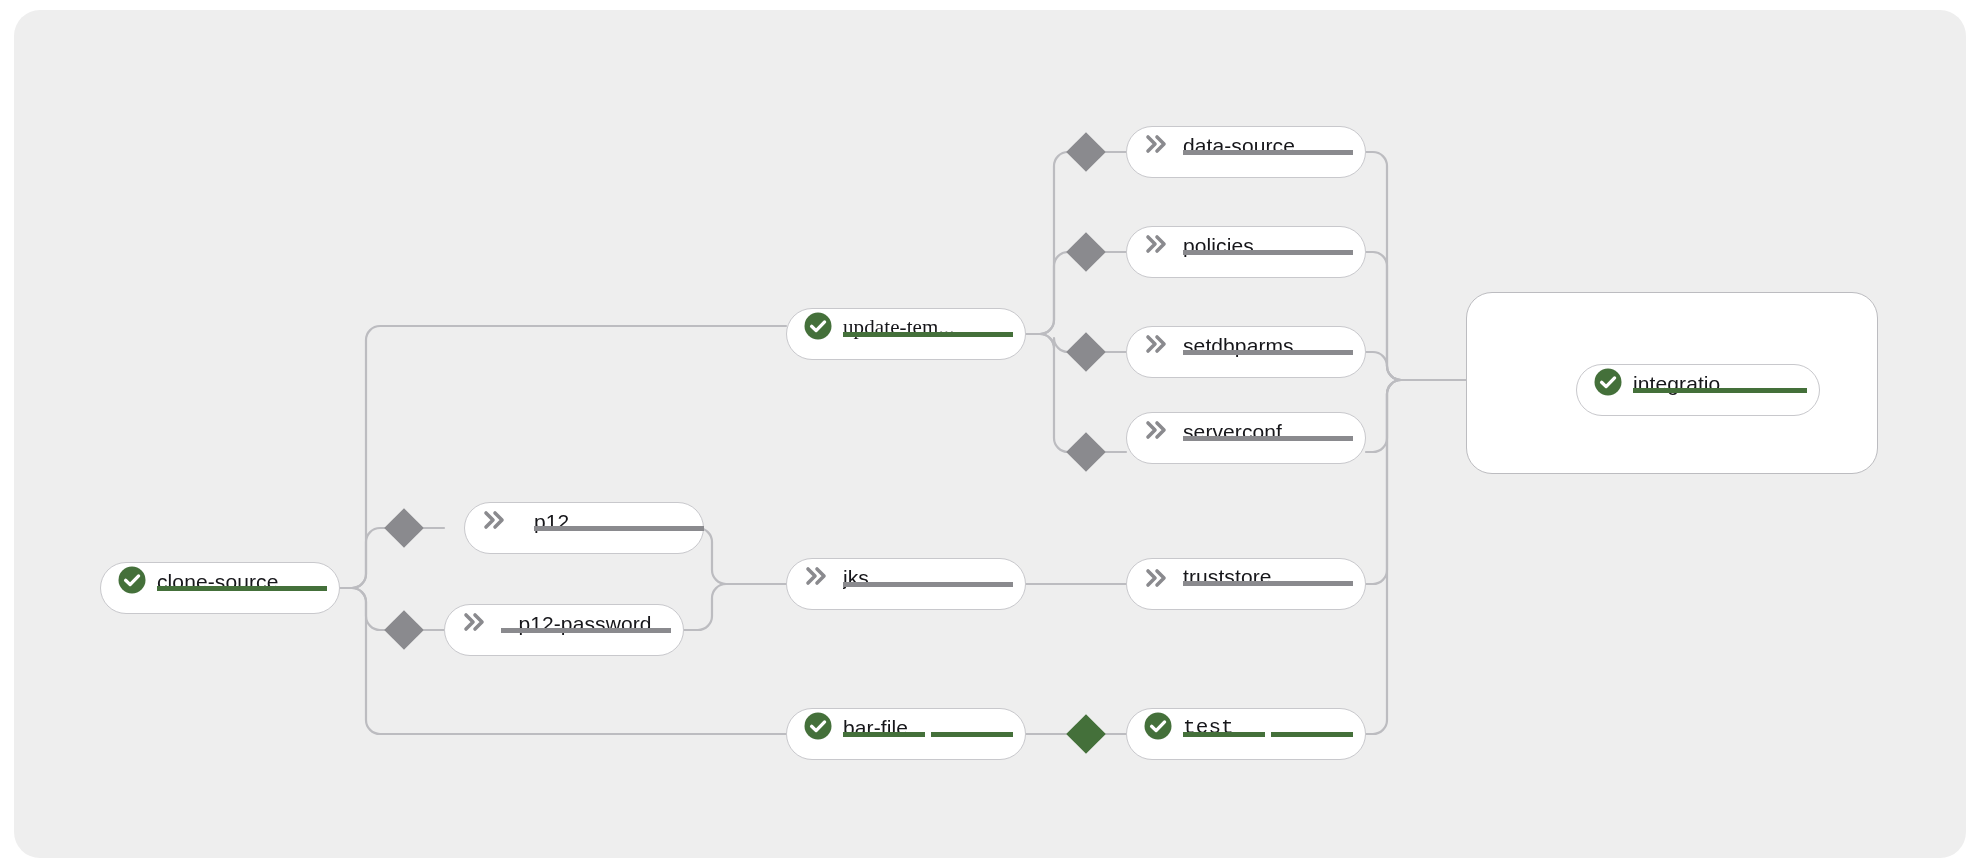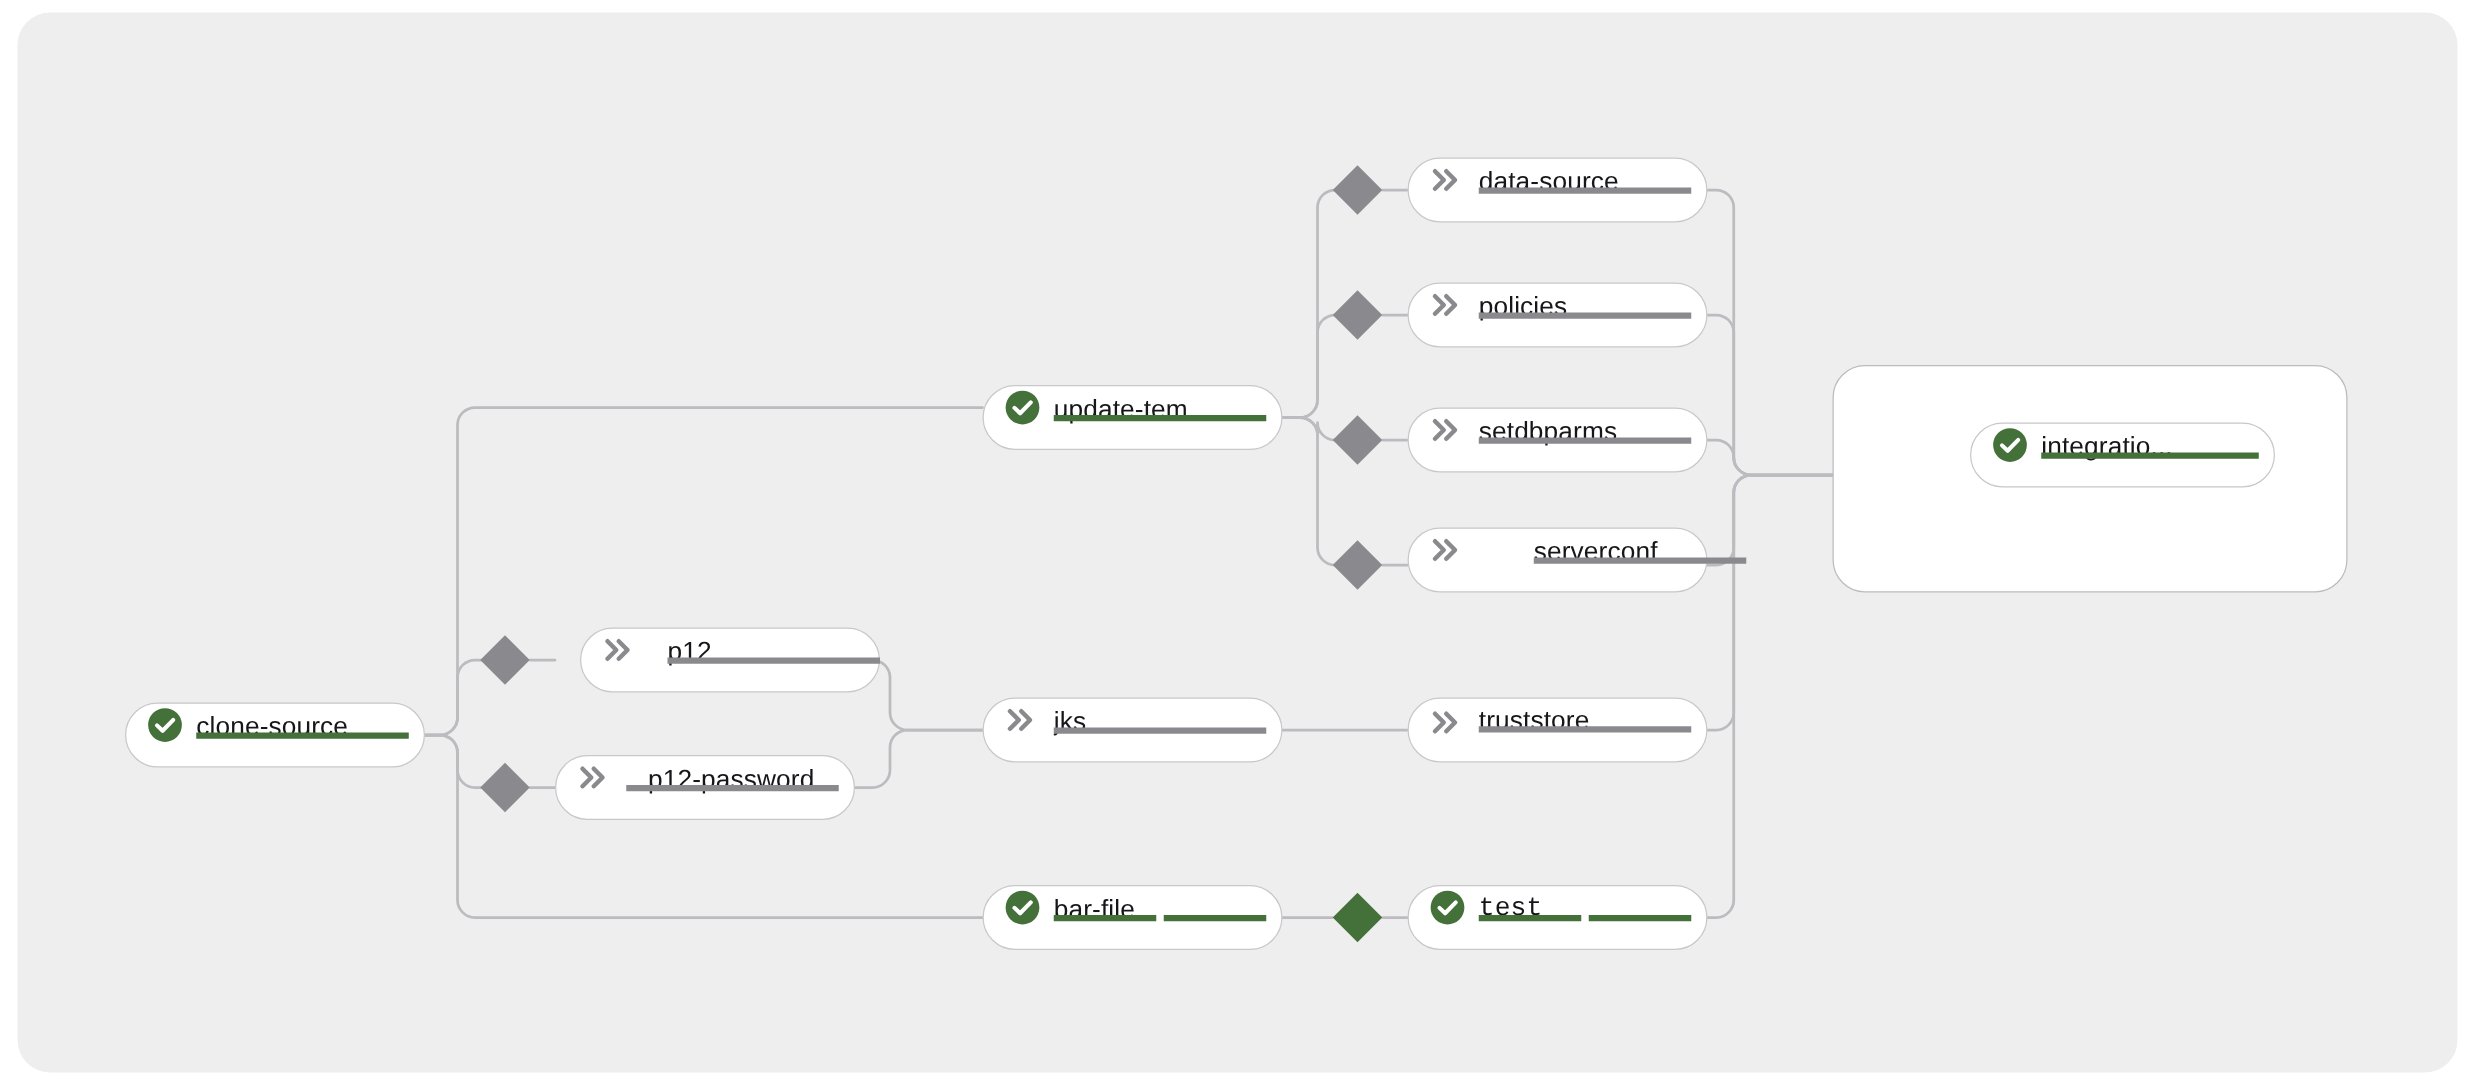--- a/index.html
+++ b/index.html
@@ -195,21 +195,21 @@
             <path d="M14 8 L21 15 L14 22" fill="none" stroke="#8a8a8e" stroke-width="3.6" stroke-linecap="round" stroke-linejoin="round"></path>
           </svg>
         </span>
         <span class="labelwrap">
           <span class="label">p12-password</span>
           <span class="bars">
             <span class="bar " style="width:170px"></span>
           </span>
         </span>
       </div>
-      <div class="node" style="left: 786px; top: 308px; width: 240px;">
+      <div class="node" style="left: 786px; top: 308px; width: 240px; font-family: Liberation Serif, serif;">
         <span class="icon">
           <svg class="chev" width="30" height="30" viewBox="0 0 30 30" xmlns="http://www.w3.org/2000/svg">
             <circle cx="15" cy="15" r="13.5" fill="#44703a"></circle>
             <path d="M8.6 15.3 L13.1 19.6 L21.6 10.9" fill="none" stroke="#ffffff" stroke-width="3.3" stroke-linecap="round" stroke-linejoin="round"></path>
           </svg>
         </span>
         <span class="labelwrap">
           <span class="label">update-tem...</span>
           <span class="bars">
             <span class="bar green" style="width:170px"></span>
@@ -280,21 +280,21 @@
             <path d="M14 8 L21 15 L14 22" fill="none" stroke="#8a8a8e" stroke-width="3.6" stroke-linecap="round" stroke-linejoin="round"></path>
           </svg>
         </span>
         <span class="labelwrap">
           <span class="label">setdbparms</span>
           <span class="bars">
             <span class="bar " style="width:170px"></span>
           </span>
         </span>
       </div>
-      <div class="node" style="left: 1126px; top: 422px; width: 240px; gap: 44px;">
+      <div class="node" style="left: 1126px; top: 412px; width: 240px;">
         <span class="icon">
           <svg class="chev" width="30" height="30" viewBox="0 0 30 30" xmlns="http://www.w3.org/2000/svg">
             <path d="M5 8 L12 15 L5 22" fill="none" stroke="#8a8a8e" stroke-width="3.6" stroke-linecap="round" stroke-linejoin="round"></path>
             <path d="M14 8 L21 15 L14 22" fill="none" stroke="#8a8a8e" stroke-width="3.6" stroke-linecap="round" stroke-linejoin="round"></path>
           </svg>
         </span>
         <span class="labelwrap">
           <span class="label">serverconf</span>
           <span class="bars">
             <span class="bar " style="width:170px"></span>
@@ -323,21 +323,21 @@
           </svg>
         </span>
         <span class="labelwrap">
           <span class="label">test</span>
           <span class="bars">
             <span class="bar green" style="width:82px"></span>
             <span class="bar green" style="width:82px"></span>
           </span>
         </span>
       </div>
-      <div class="node" style="left: 1576px; top: 338px; width: 244px;">
+      <div class="node" style="left: 1576px; top: 364px; width: 244px;">
         <span class="icon">
           <svg class="chev" width="30" height="30" viewBox="0 0 30 30" xmlns="http://www.w3.org/2000/svg">
             <circle cx="15" cy="15" r="13.5" fill="#44703a"></circle>
             <path d="M8.6 15.3 L13.1 19.6 L21.6 10.9" fill="none" stroke="#ffffff" stroke-width="3.3" stroke-linecap="round" stroke-linejoin="round"></path>
           </svg>
         </span>
         <span class="labelwrap">
           <span class="label">integratio...</span>
           <span class="bars">
             <span class="bar green" style="width:174px"></span>

